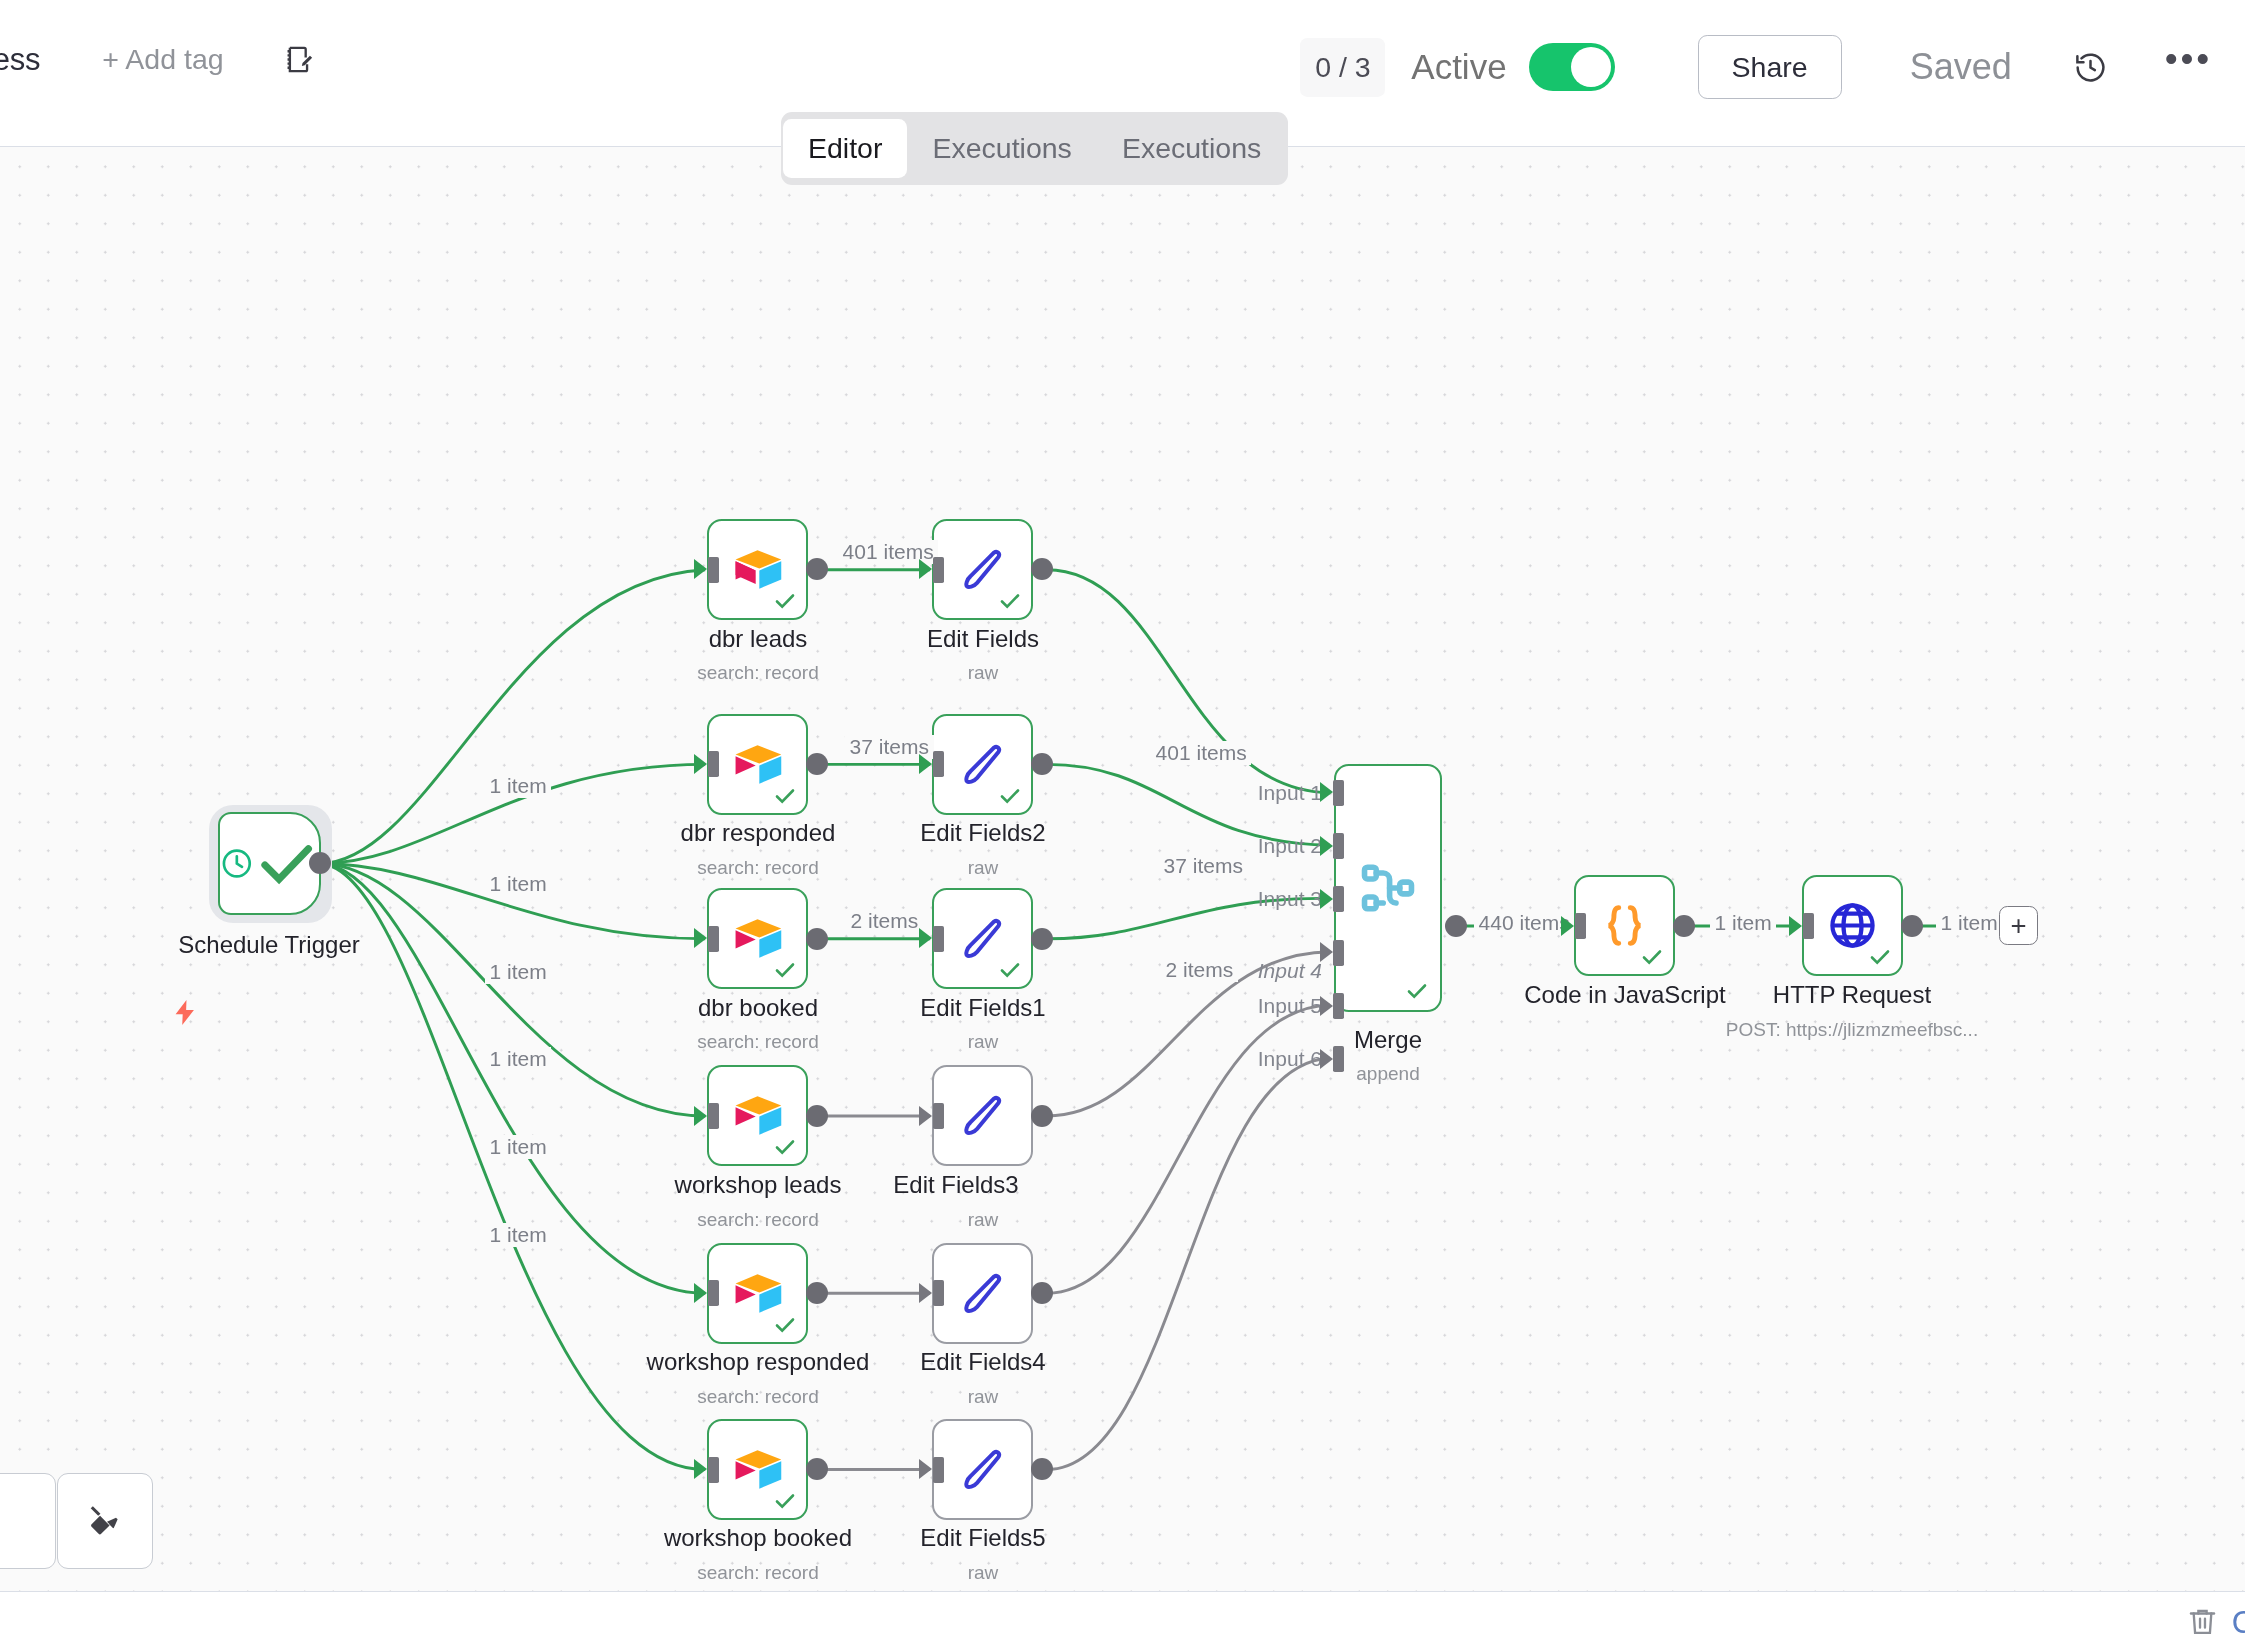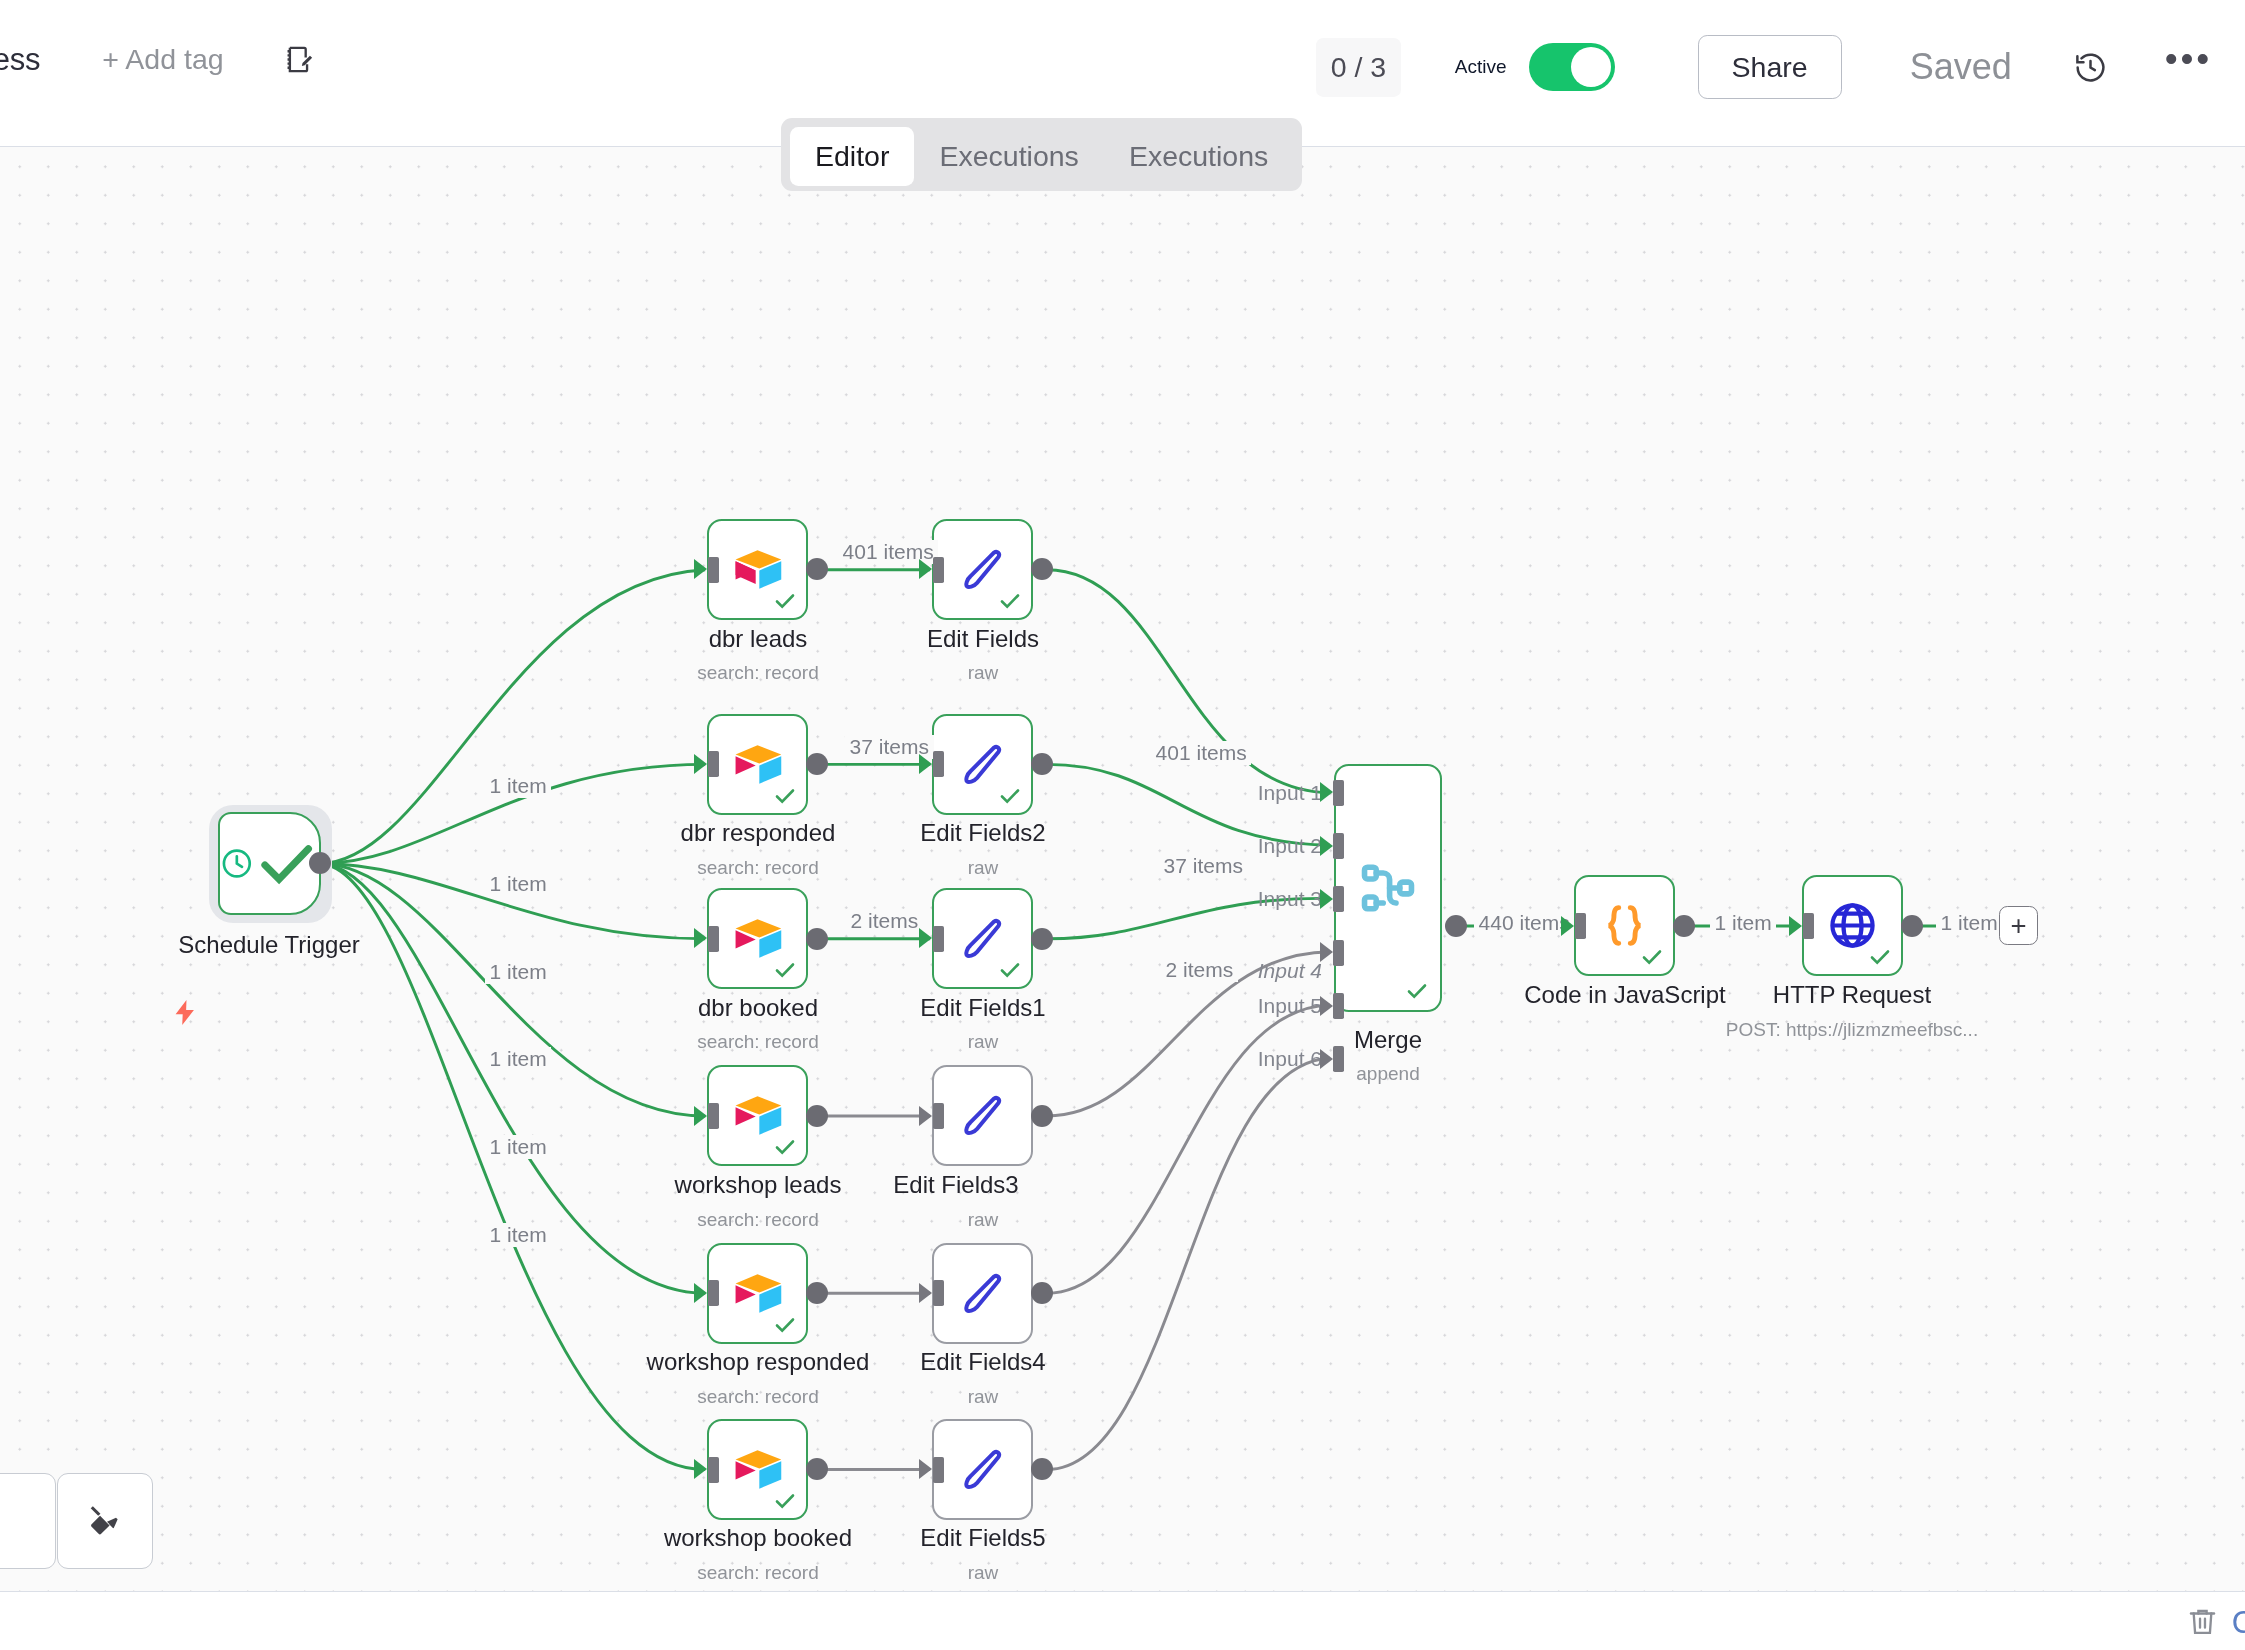--- a/index.html
+++ b/index.html
@@ -40,21 +40,21 @@
     position: absolute; right: 33px; top: 35px;
     display: flex; align-items: center; gap: 0;
   }
   .count-badge {
     min-width: 77px; height: 59px; padding: 0 14.7px;
     background: #f7f7f8; border-radius: 7.3px;
     display: flex; align-items: center; justify-content: center;
     font-size: 28.5px; color: #4b4b55;
   }
   .active-label {
-    margin-left: 54px; font-size: 19px; color: #0f172a; font-weight: 400;
+    margin-left: 26px; font-size: 35px; color: #737373; font-weight: 400;
   }
   .toggle {
     margin-left: 22px; width: 86px; height: 48px;
     background: #16c46c; border-radius: 24px; position: relative;
     cursor: pointer;
   }
   .toggle .knob {
     position: absolute; right: 3.7px; top: 3.7px;
     width: 40px; height: 40px; border-radius: 50%; background: #fff;
   }
@@ -71,23 +71,22 @@
   .history-btn { margin-left: 61px; cursor: pointer; display:flex; }
   .dots-btn {
     margin-left: 57px; cursor: pointer; font-size: 37px; color: #4b4b55;
     letter-spacing: 2.8px; line-height: 18.4px; padding-bottom: 16.5px;
   }
 
   
   #tabs {
     position: absolute; left: 781px; top: 112px;
     height: 73px; background: #e3e3e5; border-radius: 11px;
-    display: flex; padding: 9px;
+    display: flex; align-items: center; padding: 2px;
     z-index: 50;
-    margin-top: 6px;
   }
   .tab {
     height: 59px; padding: 0 25px; border-radius: 8.3px;
     display: flex; align-items: center; justify-content: center;
     font-size: 28.5px; color: #6b6d76; cursor: pointer; white-space: nowrap;
   }
   .tab.active { background: #fff; color: #1a1a1f; font-weight: 400; }
 
   
   #canvas {

